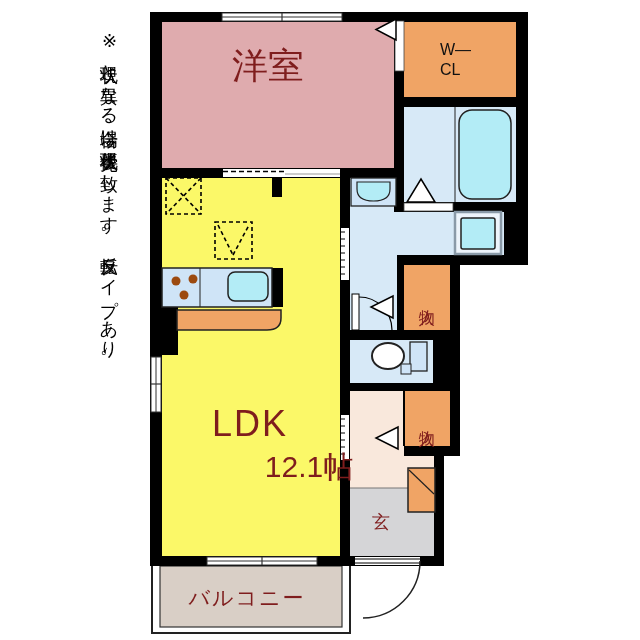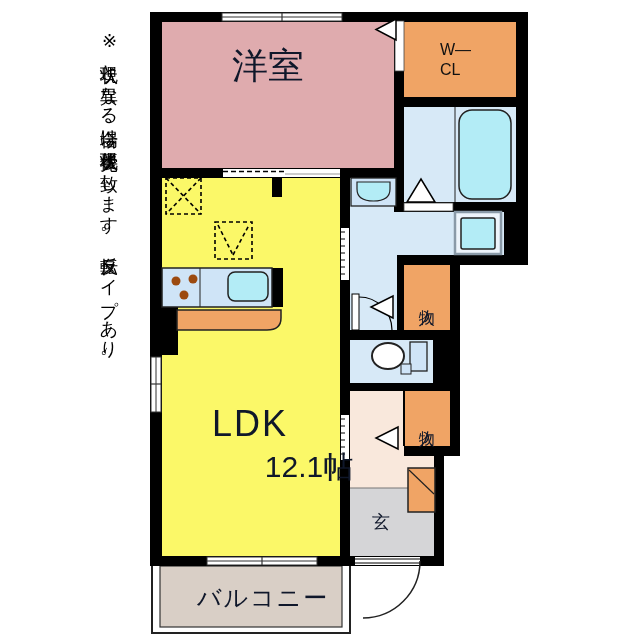--- a/index.html
+++ b/index.html
@@ -1,19 +1,19 @@
 <!DOCTYPE html>
 <html><head>
 <meta charset="utf-8">
 <style>
   html,body{margin:0;padding:0;background:#fff;}
   .stage{position:relative;width:640px;height:640px;background:#fff;overflow:hidden;
          font-family:"Liberation Sans","DejaVu Sans",sans-serif;}
   .plan-svg{position:absolute;left:0;top:0;}
-  .lbl{position:absolute;transform:translate(-50%,-50%);color:#0f172a;white-space:nowrap;
+  .lbl{position:absolute;transform:translate(-50%,-50%);color:#7f1d1d;white-space:nowrap;
        font-family:"Liberation Sans","DejaVu Sans",sans-serif;line-height:1.1;}
   .v{writing-mode:vertical-rl;text-orientation:upright;}
   .notice{position:absolute;left:97px;top:30px;writing-mode:vertical-rl;text-orientation:upright;
           font-size:18px;letter-spacing:0.5px;color:#000;max-height:565px;}
   .wcl-lbl{position:absolute;left:440px;top:40px;font-size:16px;line-height:20px;color:#111;
            font-family:"Liberation Sans","DejaVu Sans",sans-serif;}
 </style>
 </head>
 <body>
 
@@ -186,15 +186,15 @@
 
 <div class="wcl-lbl">
   <div>W—</div>
   <div>CL</div>
 </div>
 
 <div class="lbl v" style="left:427px;top:297px;font-size:16px;">物入</div>
 <div class="lbl v" style="left:427px;top:418px;font-size:16px;">物入</div>
 
 <div class="lbl" style="left:381px;top:523px;font-size:18px;">玄</div>
-<div class="lbl" style="left:247px;top:598px;font-size:24px;letter-spacing:2px;margin-left:16px;">バルコニー</div>
+<div class="lbl" style="left:247px;top:598px;font-size:21px;letter-spacing:2px;">バルコニー</div>
 
 </div>
 
 </body></html>

